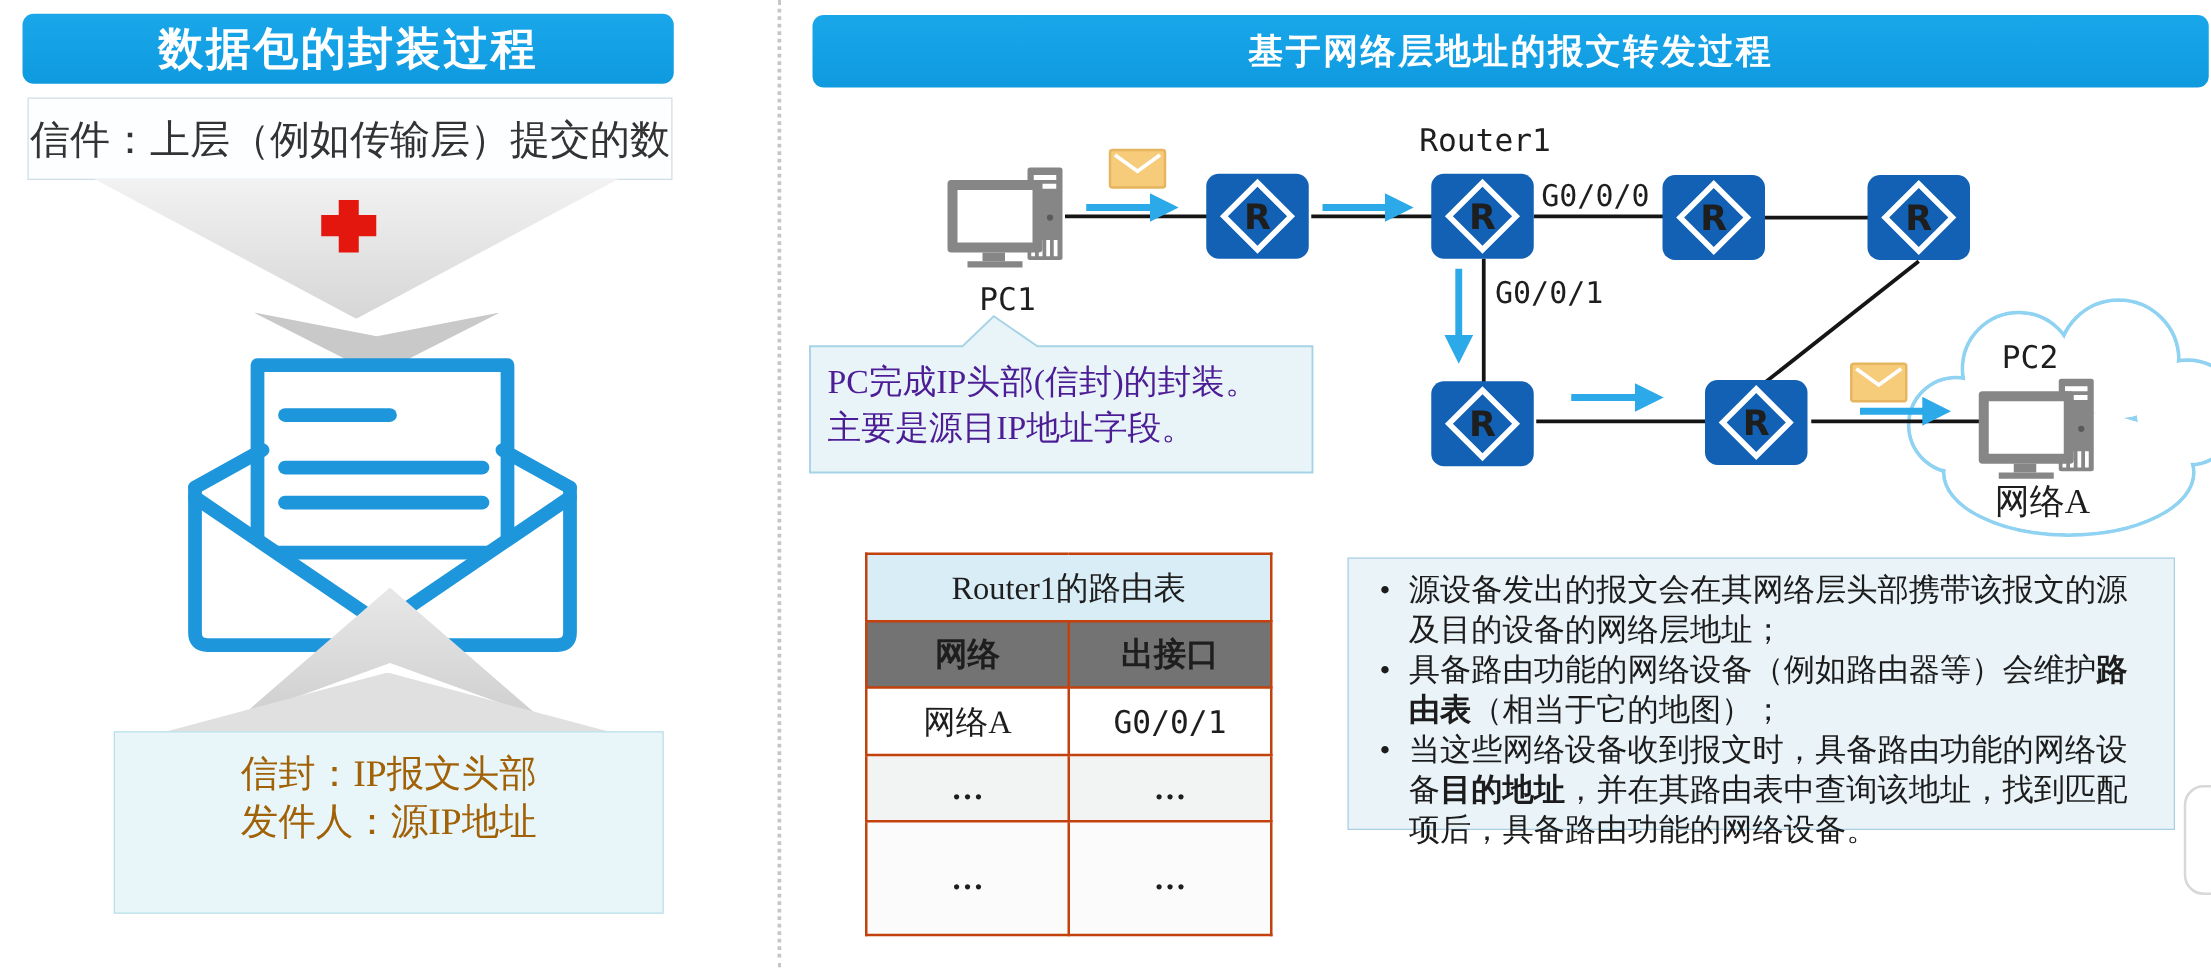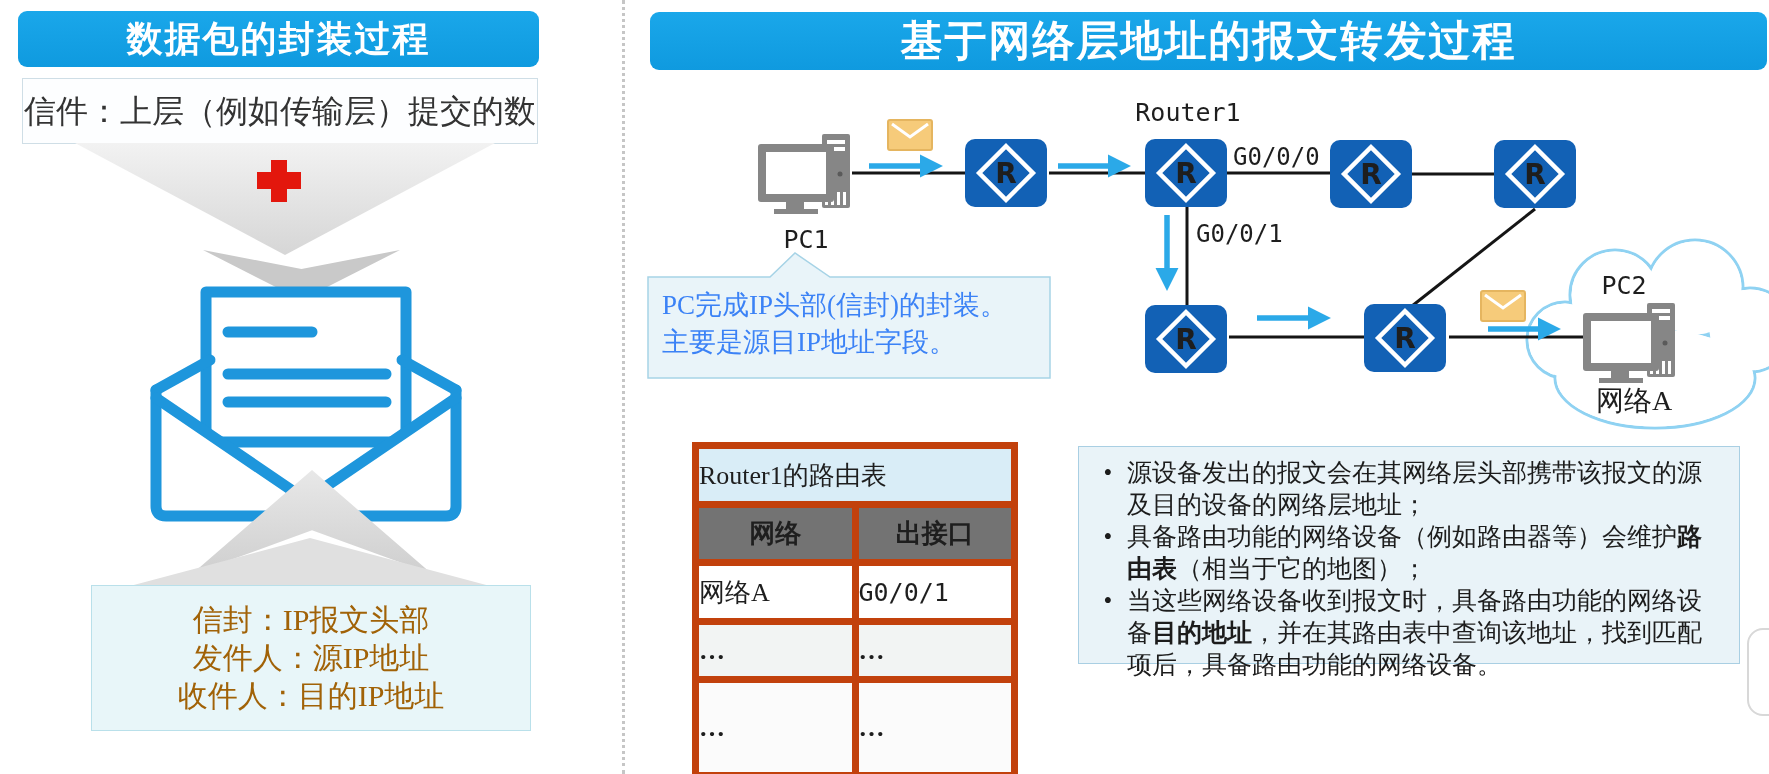--- a/index.html
+++ b/index.html
@@ -5,21 +5,21 @@
   html,body{margin:0;padding:0;background:#ffffff;}
   #canvas{position:relative;width:1769px;height:774px;background:#ffffff;overflow:hidden;
           font-family:"Liberation Serif", serif;color:#2d2d2d;}
   .abs{position:absolute;}
 
   
   .hdr{background:linear-gradient(180deg,#1aa7ea,#0f9adf);border-radius:9px;color:#ffffff;
        font-family:"Liberation Sans", sans-serif;font-weight:bold;text-align:center;
        letter-spacing:2px;}
   #hdr-left{left:18px;top:11px;width:521px;height:56px;font-size:36px;line-height:56px;}
-  #hdr-right{left:650px;top:12px;width:1117px;height:58px;font-size:42px;line-height:58px;}
+  #hdr-right{left:650px;top:12px;width:1117px;height:58px;font-size:28px;line-height:58px;}
 
   
   #box-letter{left:22px;top:78px;width:514px;height:64px;background:#fdfeff;
               border:1px solid #cfdee6;font-size:32px;line-height:64px;text-align:center;color:#333;}
   #funnel-v{left:75px;top:143px;width:420px;height:112px;
             background:linear-gradient(180deg,#f2f2f2,#d6d6d6);
             clip-path:polygon(0 0,100% 0,50% 100%);}
   #funnel-tip{left:203px;top:250px;width:197px;height:50px;background:#c9c9c9;
               clip-path:polygon(0 0,50% 38%,100% 0,50% 100%);}
   #chev-up{left:192px;top:470px;width:240px;height:104px;
@@ -31,26 +31,26 @@
   #cross .v{position:absolute;left:14px;top:0;width:16px;height:42px;background:#e3170d;}
   #cross .h{position:absolute;left:0;top:12px;width:44px;height:17px;background:#e3170d;}
   #box-envelope-note{left:91px;top:585px;width:440px;height:146px;background:#e8f6f9;
        border:1px solid #b9e0ea;text-align:center;font-size:30px;line-height:38px;
        padding-top:15px;box-sizing:border-box;color:#a16207;}
 
   
   #divider{left:622px;top:0;height:774px;width:0;border-left:3px dotted #c6c6c6;}
 
   
-  #callout-text{left:662px;top:287px;width:382px;font-size:27px;line-height:37px;color:#3b82f6;}
+  #callout-text{left:662px;top:287px;width:382px;font-size:27px;line-height:37px;color:#4c1d95;}
 
   
   #rtable{left:692px;top:442px;width:326px;border-collapse:collapse;table-layout:fixed;
           font-size:26px;color:#1e1e1e;background:#ffffff;}
-  #rtable td,#rtable th{border:7px solid #c2410c;padding:0;}
+  #rtable td,#rtable th{border:2px solid #c2410c;text-align:center;padding:0;}
   #rtable .t-title{background:#d9edf7;height:52px;font-size:26px;}
   #rtable .t-head th{height:51px;font-weight:bold;background:#737373;}
   #rtable .r1 td{height:52px;}
   #rtable .r2 td{height:51px;background:#f2f4f3;font-weight:bold;}
   #rtable .r3 td{height:89px;background:#fbfbfb;font-weight:bold;vertical-align:middle;}
   #rtable .mono{font-family:"DejaVu Sans Mono", monospace;font-size:25px;}
 
   
   #bullets{left:1078px;top:446px;width:662px;height:218px;background:#e9f3f8;
            border:1px solid #a9cfe3;box-sizing:border-box;padding:10px 14px 8px 10px;}
@@ -94,21 +94,20 @@
       <path d="M12,112 L162,214 L312,112"></path>
     </g>
   </svg>
 
   <div class="abs" id="chev-up"></div>
   <div class="abs" id="pyramid"></div>
 
   <div class="abs" id="box-envelope-note">
     <div>信封：IP报文头部</div>
     <div>发件人：源IP地址</div>
-    <div>收件人：目的IP地址</div>
   </div>
 
   <div class="abs" id="divider"></div>
 
   <div class="abs hdr" id="hdr-right">基于网络层地址的报文转发过程</div>
 
   <svg class="abs" style="left:640px;top:80px" width="1129" height="360" viewBox="640 80 1129 360">
     <defs>
       <marker id="arrow" viewBox="0 0 10 10" refX="7" refY="5" markerWidth="4.2" markerHeight="4.2" orient="auto-start-reverse">
           <path d="M0,0L10,5L0,10z" fill="#2ba9e8"></path>

